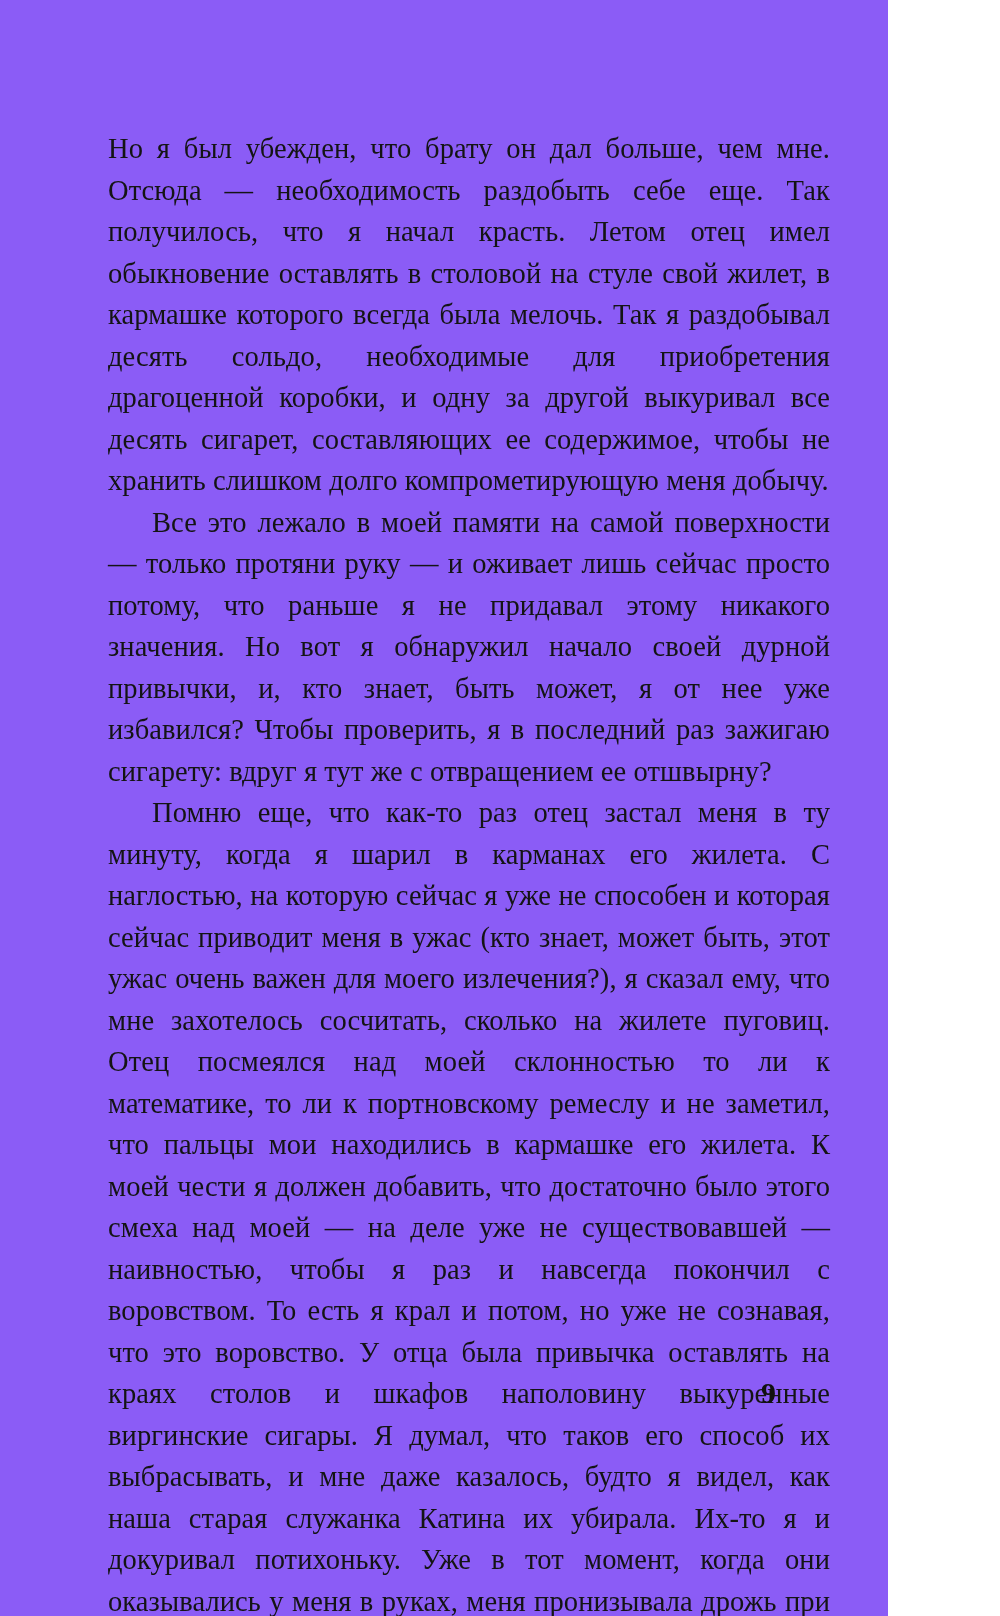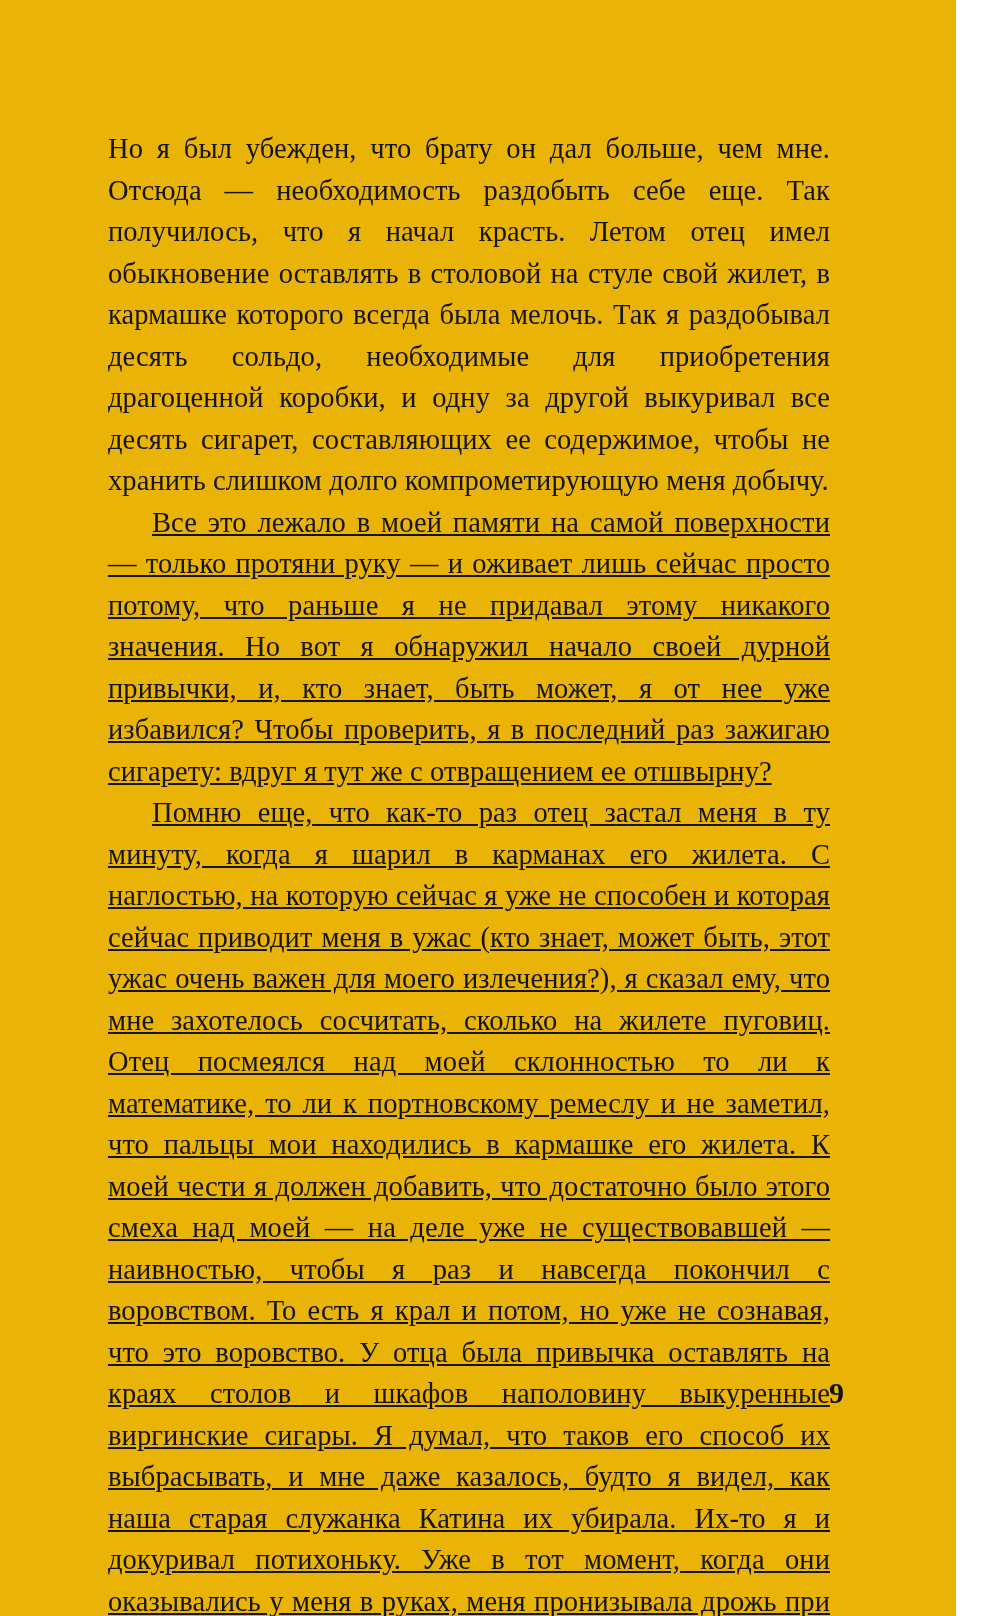--- a/index.html
+++ b/index.html
@@ -12,23 +12,23 @@
     height: 1616px;
     position: relative;
     font-family: "Liberation Serif", serif;
     color: #1a1a1a;
     overflow: hidden;
   }
   .page {
     position: absolute;
     left: 0;
     top: 0;
-    width: 956px;
+    width: 888px;
     height: 1616px;
-    background: #eab308;
+    background: #8b5cf6;
   }
   .text-column {
     position: absolute;
     left: 108px;
     top: 128px;
     width: 722px;
   }
   .para {
     margin: 0;
     font-size: 28.5px;
@@ -36,21 +36,20 @@
     text-align: justify;
     text-justify: inter-word;
     letter-spacing: 0.1px;
     color: #141414;
   }
   .para.indent {
     text-indent: 44px;
   }
   .para + .para {
     margin-top: 0;
-    text-decoration: underline;
   }
   .page-number {
     position: absolute;
     right: 112px;
     top: 1376px;
     font-size: 30px;
     font-weight: bold;
     color: #111111;
     font-family: "Liberation Serif", serif;
   }

